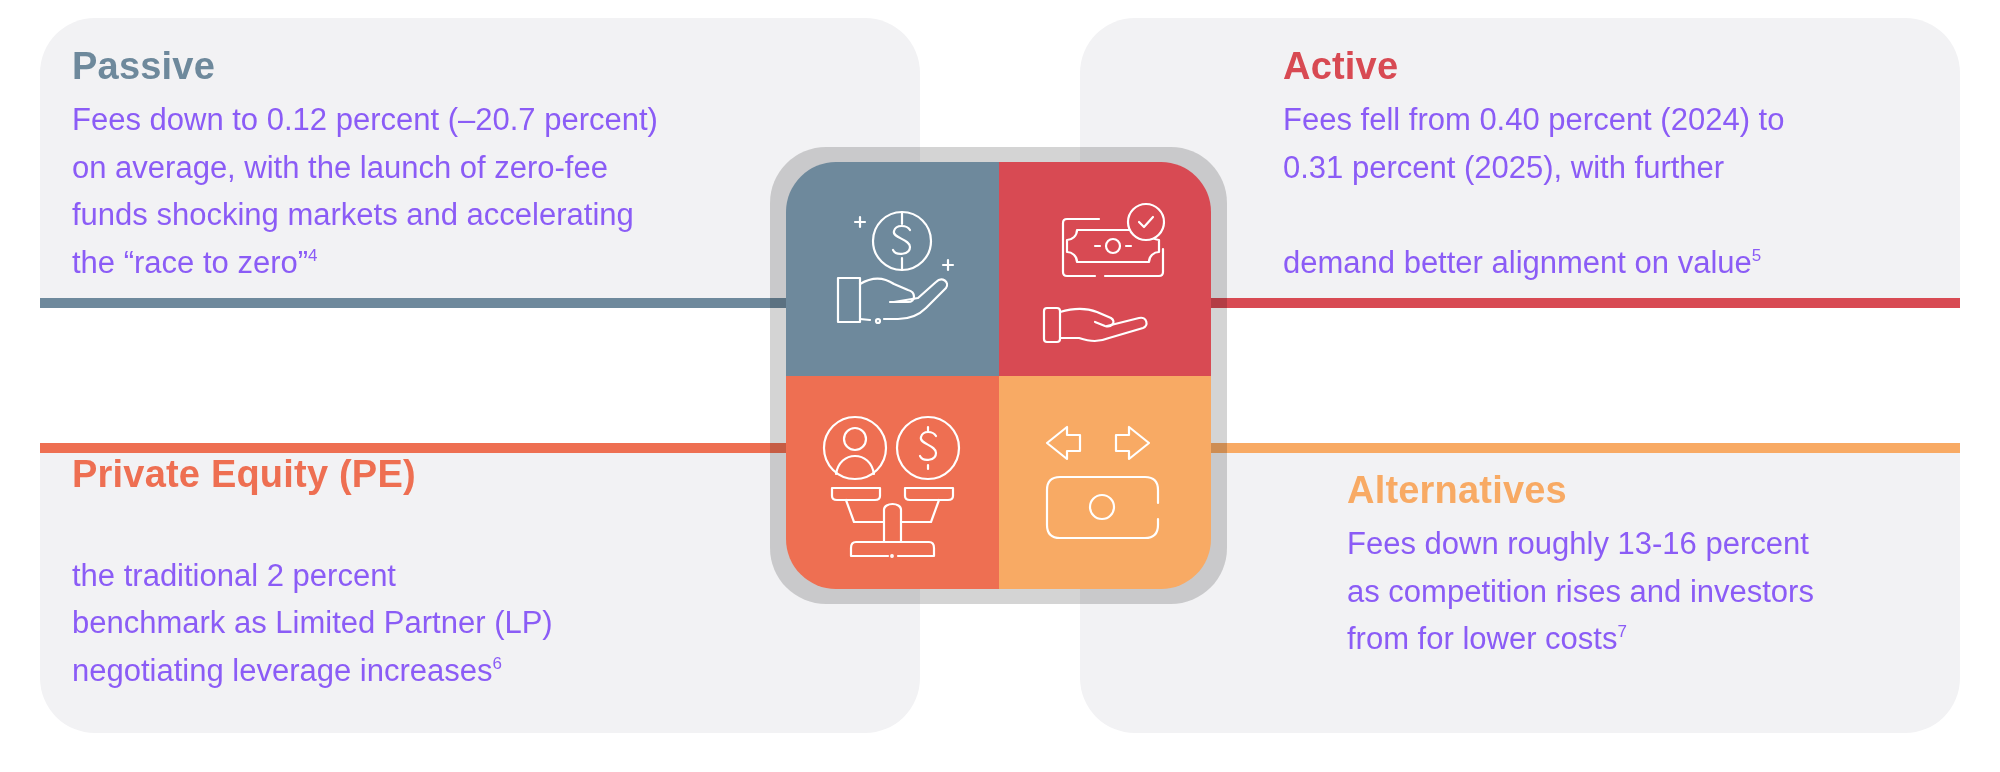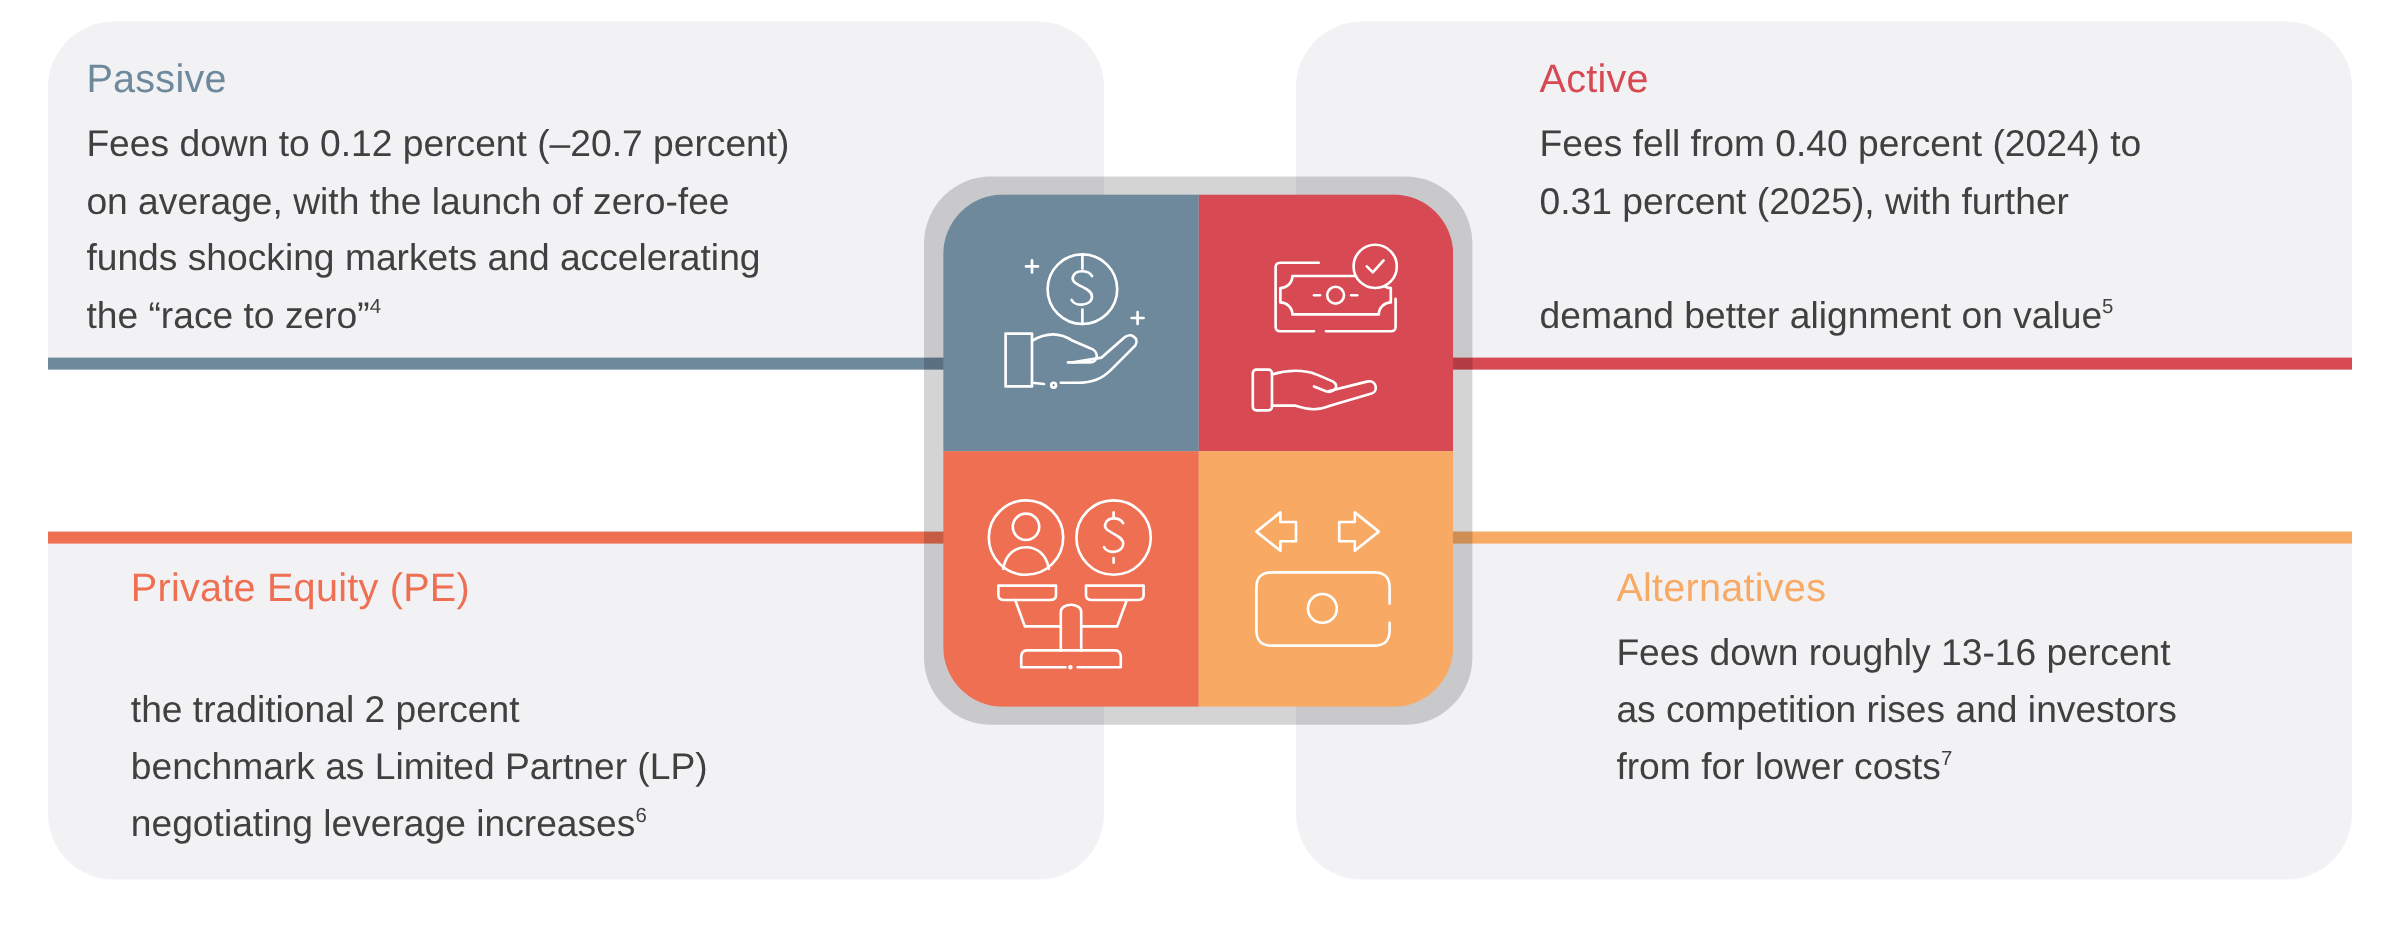--- a/index.html
+++ b/index.html
@@ -11,24 +11,24 @@
   .card.bl { left: 40px; top: 443px; width: 880px; height: 290px; border-radius: 0 0 55px 55px; }
   .card.br { left: 1080px; top: 443px; width: 880px; height: 290px; border-radius: 0 0 55px 55px; }
   .bar { position: absolute; height: 10px; }
   .bar.tl { left: 40px; top: 298px; width: 760px; }
   .bar.tr { left: 1200px; top: 298px; width: 760px; }
   .bar.bl { left: 40px; top: 443px; width: 760px; }
   .bar.br { left: 1200px; top: 443px; width: 760px; }
   .text-block { position: absolute; }
   .text-block.tl { left: 72px; top: 36px; width: 700px; }
   .text-block.tr { left: 1283px; top: 36px; width: 620px; }
-  .text-block.bl { left: 72px; top: 460px; width: 660px; margin-left: 37px; }
+  .text-block.bl { left: 72px; top: 444px; width: 660px; }
   .text-block.br { left: 1347px; top: 460px; width: 620px; }
-  .title { font-weight: normal; font-size: 33px; line-height: 60px; letter-spacing: 0.2px; margin: 0; }
-  .body { font-size: 31px; line-height: 47.5px; color: #404040; margin: 0; }
+  .title { font-weight: bold; font-size: 38px; line-height: 60px; letter-spacing: 0.2px; margin: 0; }
+  .body { font-size: 31px; line-height: 47.5px; color: #8b5cf6; margin: 0; }
   .body sup { font-size: 17px; line-height: 0; vertical-align: 0.7em; }
   .ring { position: absolute; left: 770px; top: 147px; width: 457px; height: 457px;
           border-radius: 56px; background: rgba(0,0,0,0.17); }
   .tiles { position: absolute; left: 786px; top: 162px; width: 425px; height: 427px;
            border-radius: 50px; overflow: hidden; }
   .tile { position: absolute; }
   .tile.tl { left: 0; top: 0; width: 213px; height: 214px; }
   .tile.tr { left: 213px; top: 0; width: 212px; height: 214px; }
   .tile.bl { left: 0; top: 214px; width: 213px; height: 213px; }
   .tile.br { left: 213px; top: 214px; width: 212px; height: 213px; }

